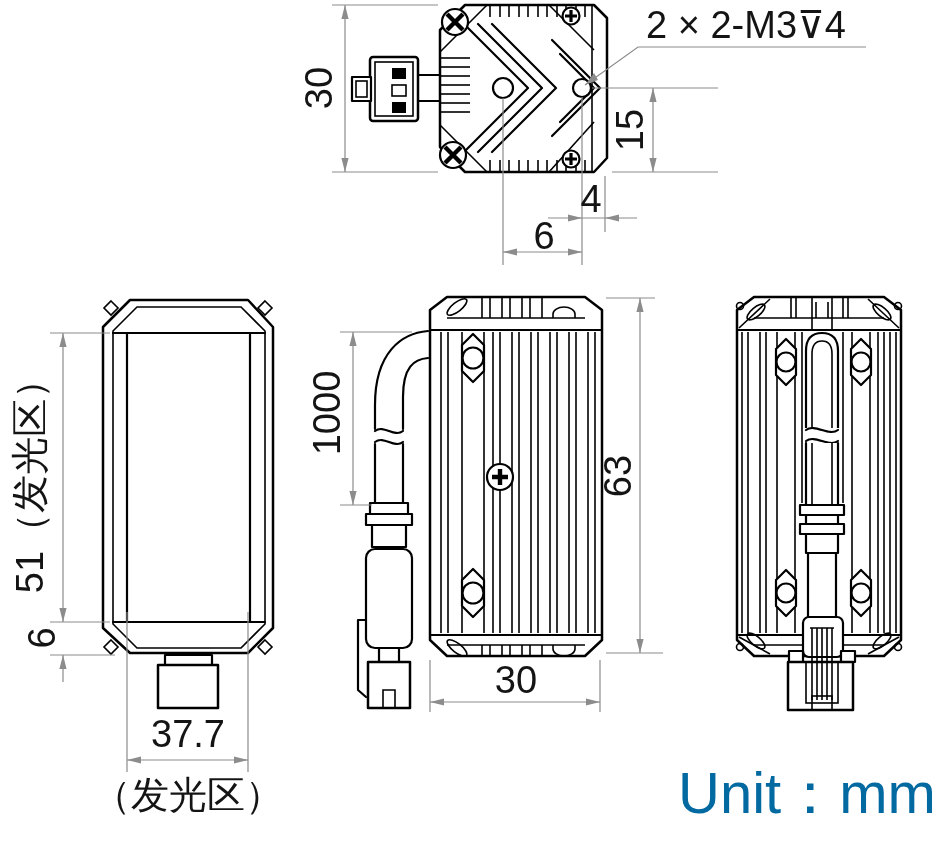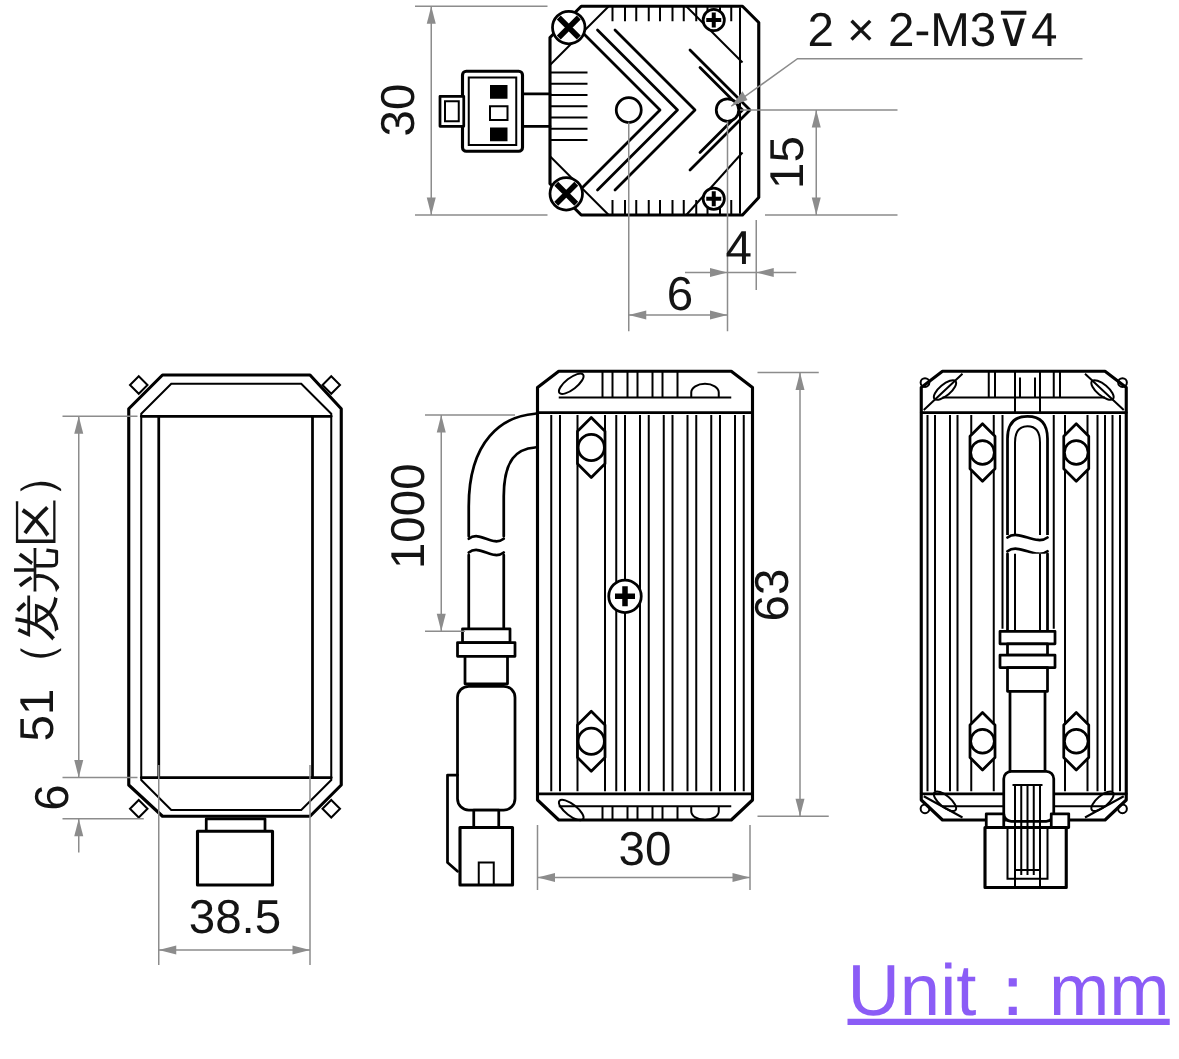--- a/index.html
+++ b/index.html
@@ -3,21 +3,21 @@
 <meta charset="utf-8">
 <style>
   html,body{margin:0;padding:0;background:#fff;}
   #stage{position:relative;width:943px;height:847px;background:#fff;overflow:hidden;
          font-family:"Liberation Sans","DejaVu Sans",sans-serif;color:#111;text-align:center;}
   #stage svg{position:absolute;left:0;top:0;}
   .lbl{position:absolute;font-size:38px;line-height:1;color:#141414;white-space:nowrap;
        transform:translate(-50%,-50%);}
   .rot{transform:translate(-50%,-50%) rotate(-90deg);}
   .lbl.tl{transform:none;}
-  .unit{position:absolute;font-size:58px;line-height:1;color:#8b5cf6;white-space:nowrap;text-decoration:underline;}
+  .unit{position:absolute;font-size:58px;line-height:1;color:#0369a1;white-space:nowrap;}
   
   .ol{stroke:#000;stroke-width:2.2;fill:none;stroke-linejoin:round;stroke-linecap:round;}
   .olh{stroke:#000;stroke-width:2.5;fill:none;stroke-linejoin:round;}
   .olt{stroke:#000;stroke-width:1.6;fill:none;}
   .olw{stroke:#000;stroke-width:2.2;fill:#fff;stroke-linejoin:round;}
   .olwh{stroke:#000;stroke-width:2.5;fill:#fff;stroke-linejoin:round;}
   .cross{stroke:#000;stroke-width:4.4;fill:none;stroke-linecap:butt;}
   .crs{stroke:#000;stroke-width:3.2;fill:none;stroke-linecap:butt;}
   .dim{stroke:#8c8c8c;stroke-width:1.2;fill:none;}
   .dimf{fill:#8c8c8c;stroke:none;}
@@ -321,21 +321,22 @@
 </svg>
 
 <div class="lbl tl" style="left:646px;top:6px;">2 × 2-M3⊽4</div>
 <div class="lbl rot" style="left:319px;top:88px;">30</div>
 <div class="lbl rot" style="left:630px;top:130px;">15</div>
 <div class="lbl" style="left:591px;top:199px;">4</div>
 <div class="lbl" style="left:544px;top:236px;">6</div>
 
 <div class="lbl rot" style="left:30px;top:477px;">51（发光区）</div>
 <div class="lbl rot" style="left:42px;top:638px;">6</div>
-<div class="lbl" style="left:188px;top:734px;">38.5</div>
+<div class="lbl" style="left:188px;top:734px;">37.7</div>
+<div class="lbl" style="left:188px;top:795px;">（发光区）</div>
 
 <div class="lbl rot" style="left:327px;top:413px;">1000</div>
 <div class="lbl rot" style="left:618px;top:476px;">63</div>
 <div class="lbl" style="left:516px;top:680px;">30</div>
 
 <div class="unit" style="left:678px;top:764px;">Unit：mm</div>
 
 </div>
 
 </body></html>

